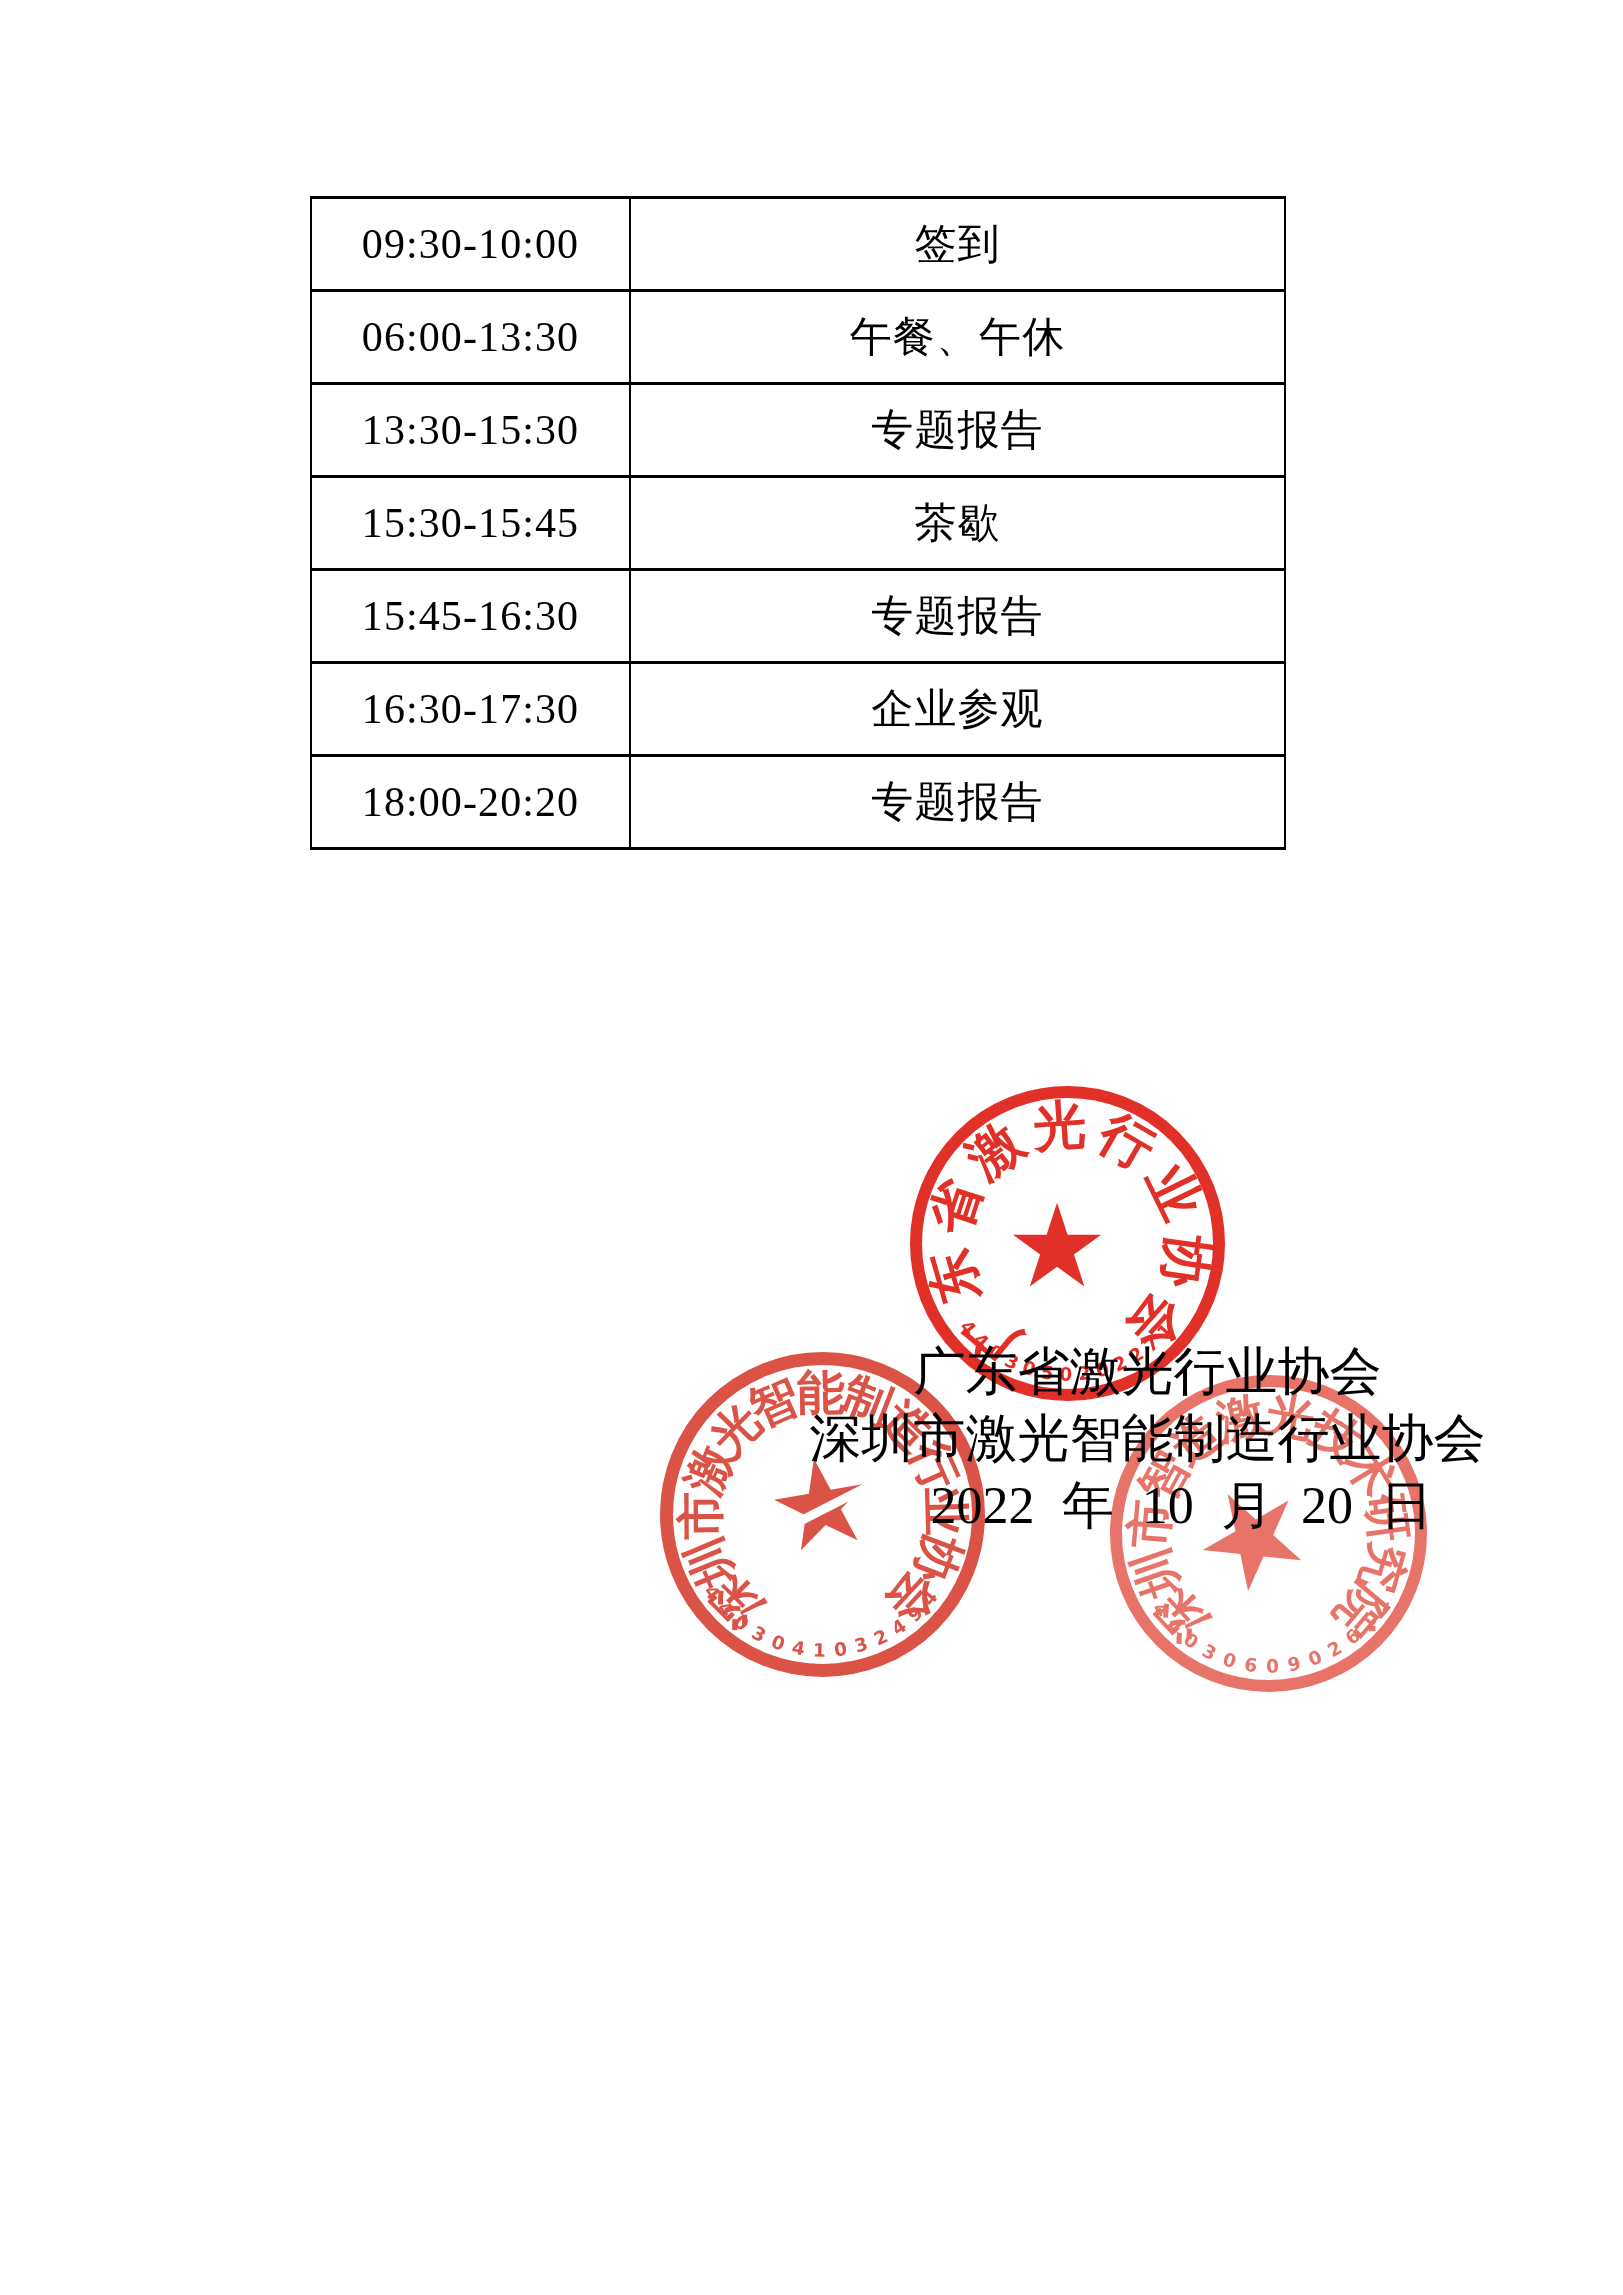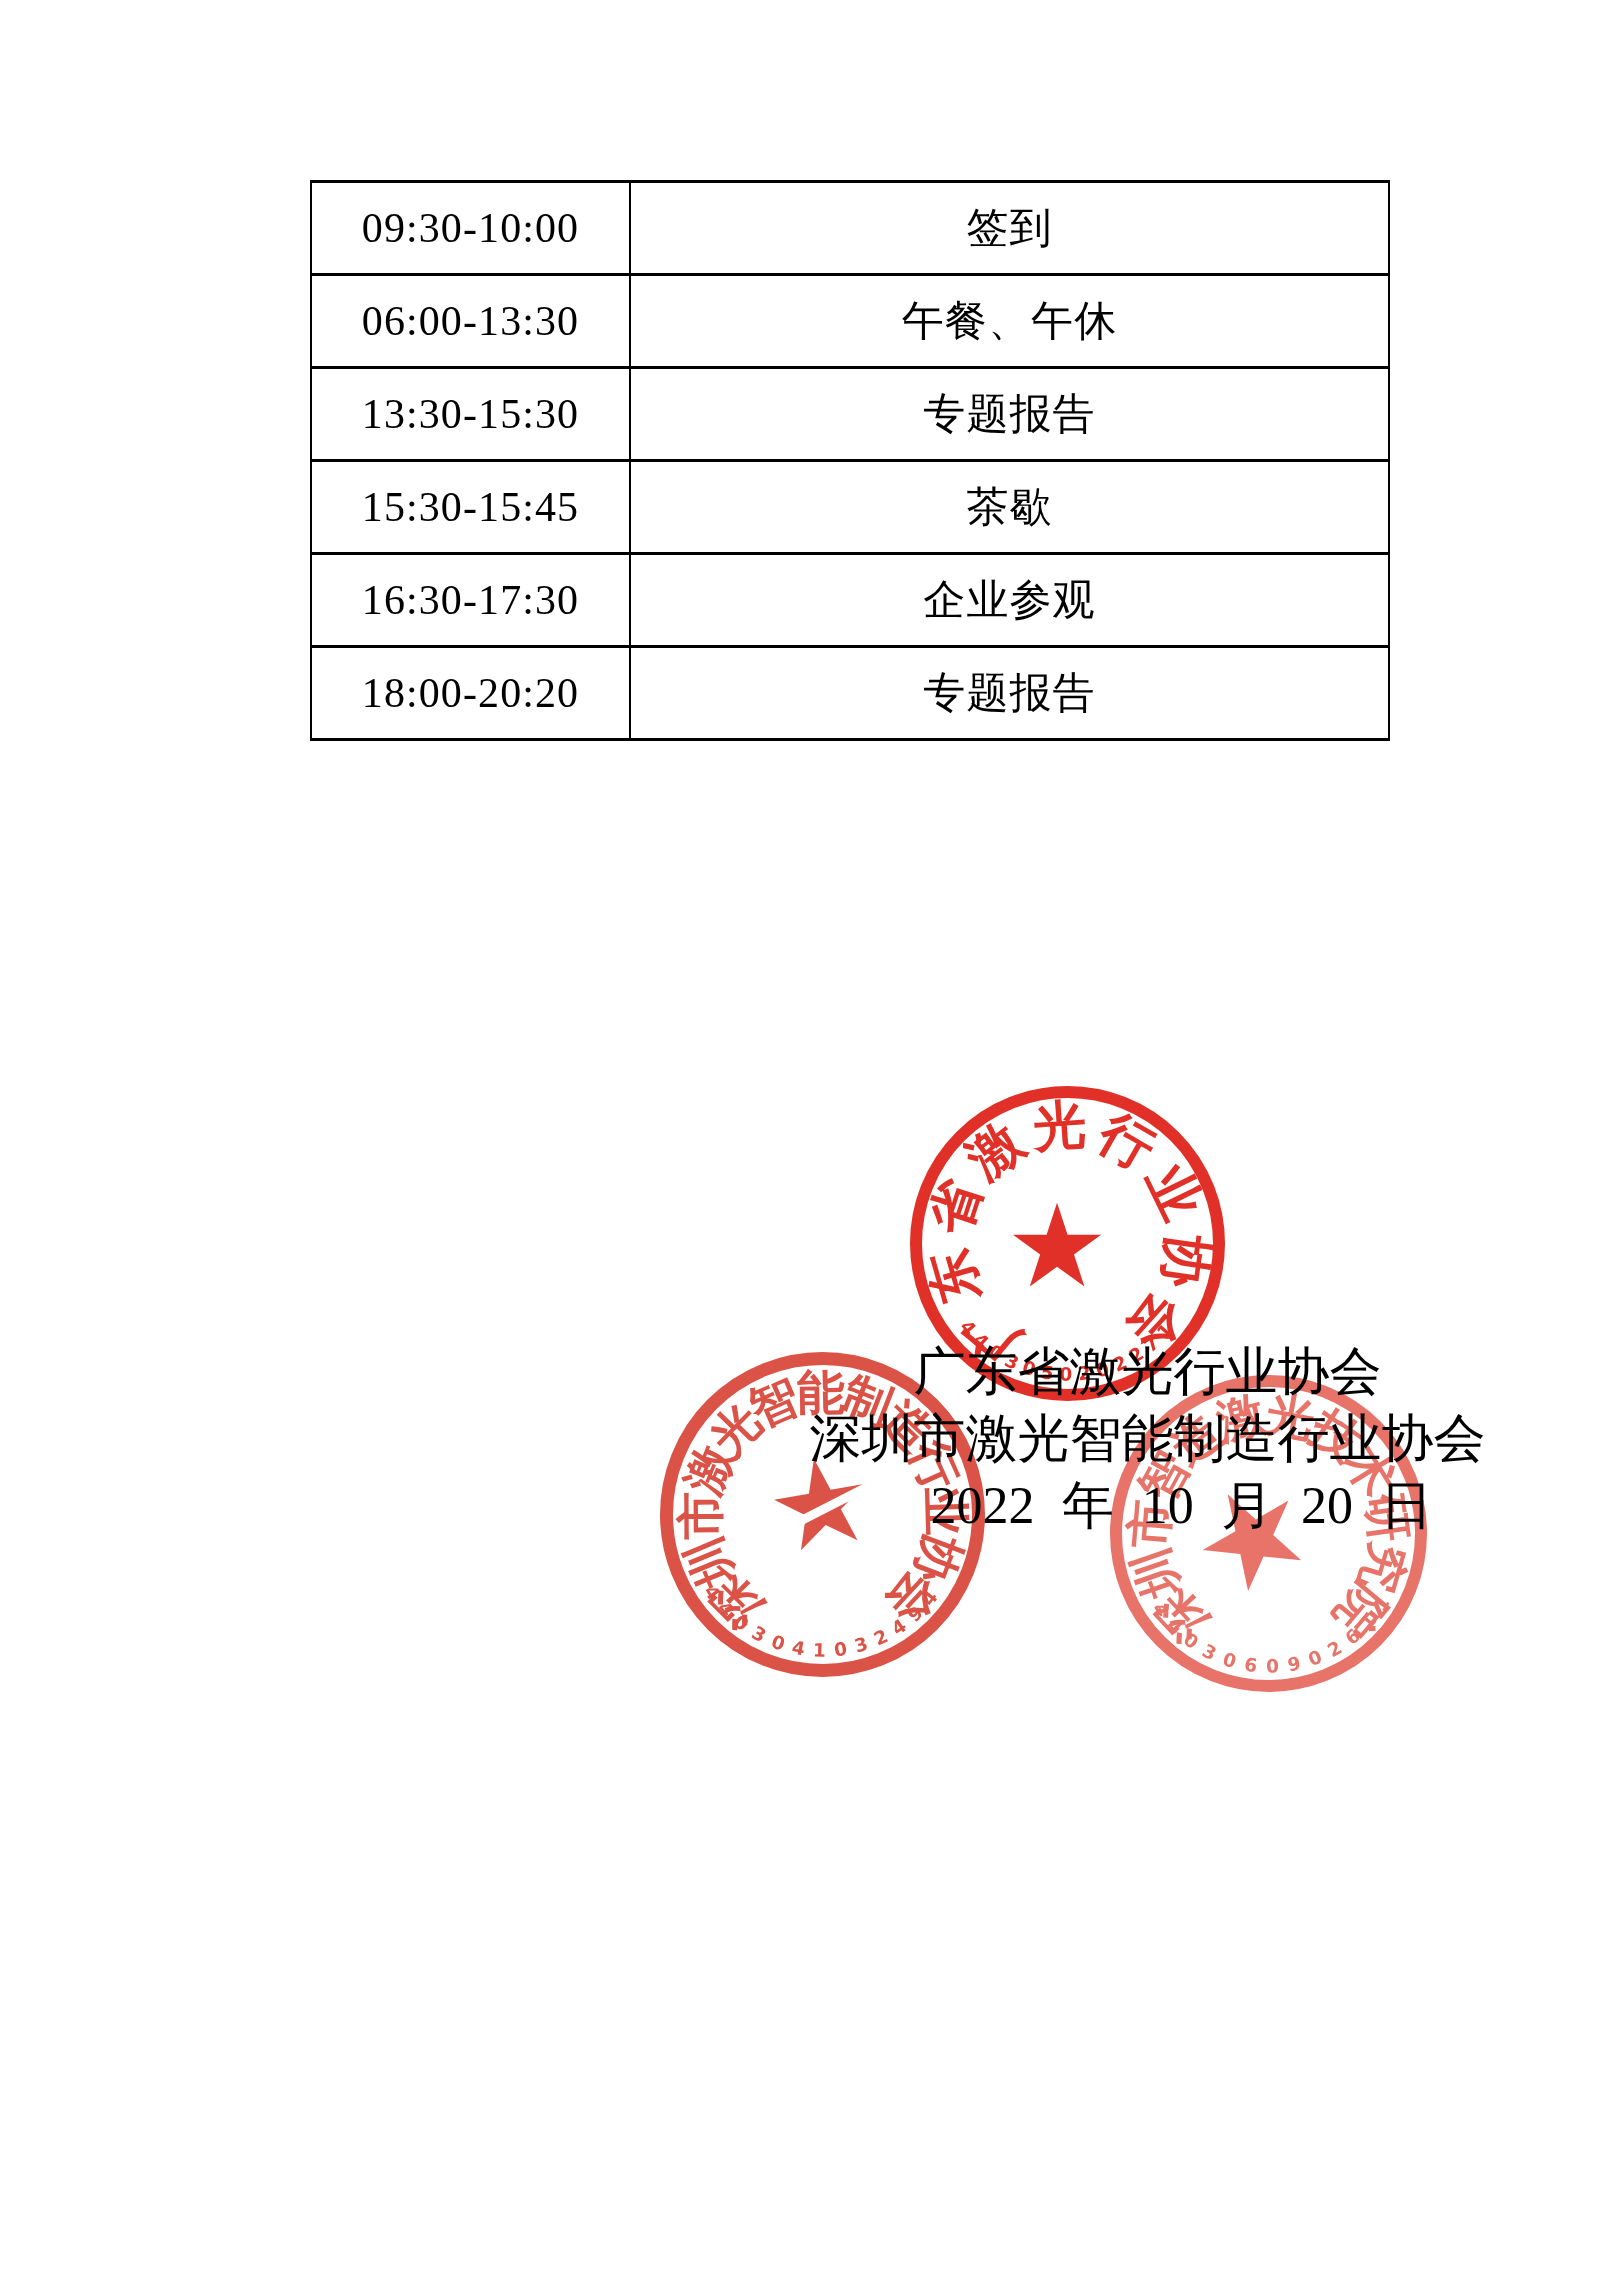--- a/index.html
+++ b/index.html
@@ -8,22 +8,22 @@
     width:1623px;height:2295px;
     background:#ffffff;
     overflow:hidden;
     font-family:"Liberation Serif","DejaVu Serif",serif;
     color:#000;
   }
 
   
   table.schedule{
     position:absolute;
-    left:310px;top:180px;
-    width:1080px;
+    left:310px;top:196px;
+    width:976px;
     border-collapse:collapse;
     table-layout:fixed;
   }
   table.schedule td{
     border:2.8px solid #000;
     border-top-width:3.9px;
     border-bottom-width:3.9px;
     height:90px;
     text-align:center;
     vertical-align:middle;
@@ -98,20 +98,24 @@
           <td class="cell-time">06:00-13:30</td>
           <td class="cell-activity">午餐、午休</td>
         </tr>
         <tr>
           <td class="cell-time">13:30-15:30</td>
           <td class="cell-activity">专题报告</td>
         </tr>
         <tr>
           <td class="cell-time">15:30-15:45</td>
           <td class="cell-activity">茶歇</td>
+        </tr>
+        <tr>
+          <td class="cell-time">15:45-16:30</td>
+          <td class="cell-activity">专题报告</td>
         </tr>
         <tr>
           <td class="cell-time">16:30-17:30</td>
           <td class="cell-activity">企业参观</td>
         </tr>
         <tr>
           <td class="cell-time">18:00-20:20</td>
           <td class="cell-activity">专题报告</td>
         </tr>
       </tbody>

